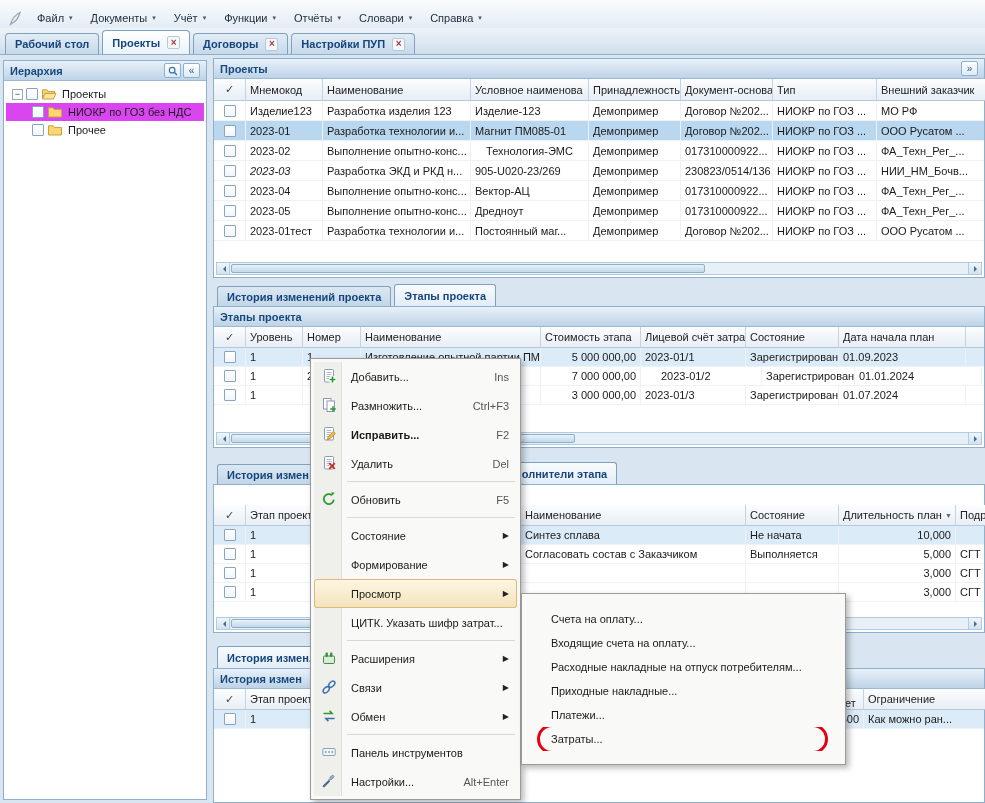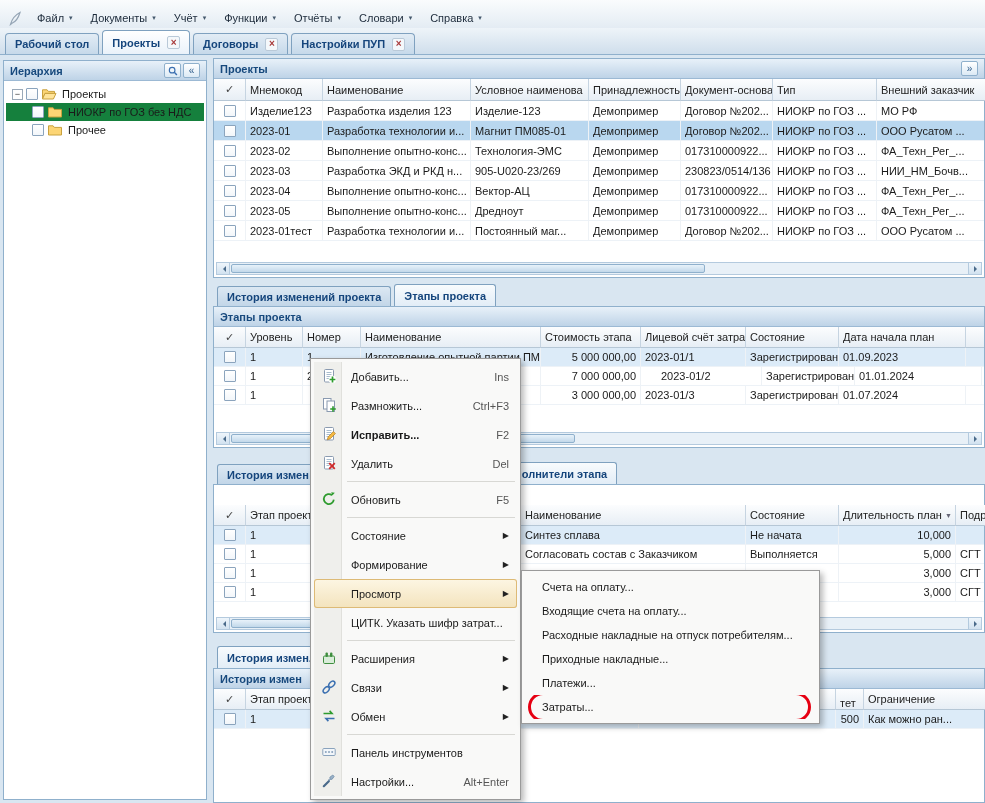--- a/index.html
+++ b/index.html
@@ -24,21 +24,21 @@
 .panel-header{height:20px;background:linear-gradient(#e8f1f9,#bed3e7);border-bottom:1px solid #9cb9d4;display:flex;align-items:center;gap:4px;padding:0 6px;color:#17497d;font-weight:bold;white-space:nowrap}
 .ph-tools{margin-left:auto;display:flex;gap:2px}
 .ph-btn{width:17px;height:15px;border:1px solid #8fb0cc;background:linear-gradient(#ffffff,#dceaf5);border-radius:2px;display:inline-flex;align-items:center;justify-content:center;font-size:10px;color:#2a5a8a;cursor:default}
 .ph-btn .svgico{transform:scale(.72)}
 
 
 .sidebar{position:absolute;top:60px;left:3px;width:204px;bottom:3px;background:#fff;border:1px solid #8fb0cc}
 .tree{padding:4px 2px}
 .tree-row{display:flex;align-items:center;gap:3px;height:18px;padding-left:6px;white-space:nowrap}
 .tree-row.child{padding-left:26px}
-.tree-row.sel{background:#15803d}
+.tree-row.sel{background:#d946ef}
 .expander{width:11px;height:11px;border:1px solid #9aa9b8;background:#fff;font-size:9px;line-height:9px;display:inline-flex;align-items:center;justify-content:center;color:#333;flex:none}
 .checkbox{width:12px;height:12px;border:1px solid #8ba4bd;background:linear-gradient(#ffffff,#f2f6fa);border-radius:1px;flex:none}
 .tree-label{padding:0 2px}
 
 
 .main{position:absolute;left:213px;top:58px;width:772px;bottom:0}
 .sec{position:absolute;left:0;width:772px;background:#fff;border:1px solid #8fb0cc}
 #sec-projects{top:0;height:220px}
 #sec-stages{top:248px;height:142px}
 #sec-works{top:426px;height:149px}
@@ -81,21 +81,21 @@
 .context-menu::before{content:"";position:absolute;left:3px;top:3px;bottom:3px;width:27px;background:#efefec;border-right:1px solid #e0e0dc}
 .cm-item{position:relative;height:29px;display:flex;align-items:center;padding:0 8px 0 37px;color:#1a1a1a;white-space:nowrap;overflow:hidden}
 .cm-item .svgico{position:absolute;left:7px;top:6px}
 .cm-item.hl{background:linear-gradient(#fdf6e3,#f3e3bd);box-shadow:inset 0 0 0 1px #ddba76;border-radius:3px}
 .cm-label.b{font-weight:bold}
 .cm-shortcut{margin-left:auto;color:#555}
 .cm-arrow{margin-left:auto;font-size:8px;color:#222}
 .cm-sep{height:1px;background:#d8d8d4;margin:3px 2px 3px 33px;position:relative}
 
 
-.submenu{position:absolute;left:521px;top:570px;width:299px;background:#f9f9f8;border:1px solid #9a9a9a;box-shadow:3px 3px 6px rgba(0,0,0,.28);padding:4px;z-index:60}
+.submenu{position:absolute;left:521px;top:593px;width:325px;background:#f9f9f8;border:1px solid #9a9a9a;box-shadow:3px 3px 6px rgba(0,0,0,.28);padding:13px;z-index:60}
 .sm-item{position:relative;height:24px;display:flex;align-items:center;padding:0 10px 0 16px;white-space:nowrap;overflow:hidden}
 .red-oval{position:absolute;left:2px;right:4px;top:-3px;bottom:-3px;border:3px solid #e60012;border-radius:15px;pointer-events:none}
 </style>
 </head>
 <body>
 
 <div class="app">
 
   <div class="menubar">
     <span class="applogo svgico" id="app-logo">
@@ -296,41 +296,41 @@
           <div class="trow" style="height: 20px;">
             <div class="td chk" style="width: 32px;">
               <div class="checkbox"></div>
             </div>
             <div class="td" style="width: 77px;">
               <span class="cell-text">2023-02</span>
             </div>
             <div class="td" style="width: 148px;">
               <span class="cell-text">Выполнение опытно-конс...</span>
             </div>
-            <div class="td" style="width: 118px;">
+            <div class="td" style="width: 118px; justify-content: center;">
               <span class="cell-text">Технология-ЭМС</span>
             </div>
             <div class="td" style="width: 92px;">
               <span class="cell-text">Демопример</span>
             </div>
             <div class="td" style="width: 92px;">
               <span class="cell-text">017310000922...</span>
             </div>
             <div class="td" style="width: 104px;">
               <span class="cell-text">НИОКР по ГОЗ ...</span>
             </div>
             <div class="td" style="width: 109px;">
               <span class="cell-text">ФА_Техн_Рег_...</span>
             </div>
           </div>
           <div class="trow" style="height: 20px;">
             <div class="td chk" style="width: 32px;">
               <div class="checkbox"></div>
             </div>
-            <div class="td" style="width: 77px;">
+            <div class="td" style="width: 77px; font-style: italic;">
               <span class="cell-text">2023-03</span>
             </div>
             <div class="td" style="width: 148px;">
               <span class="cell-text">Разработка ЭКД и РКД н...</span>
             </div>
             <div class="td" style="width: 118px;">
               <span class="cell-text">905-U020-23/269</span>
             </div>
             <div class="td" style="width: 92px;">
               <span class="cell-text">Демопример</span>

